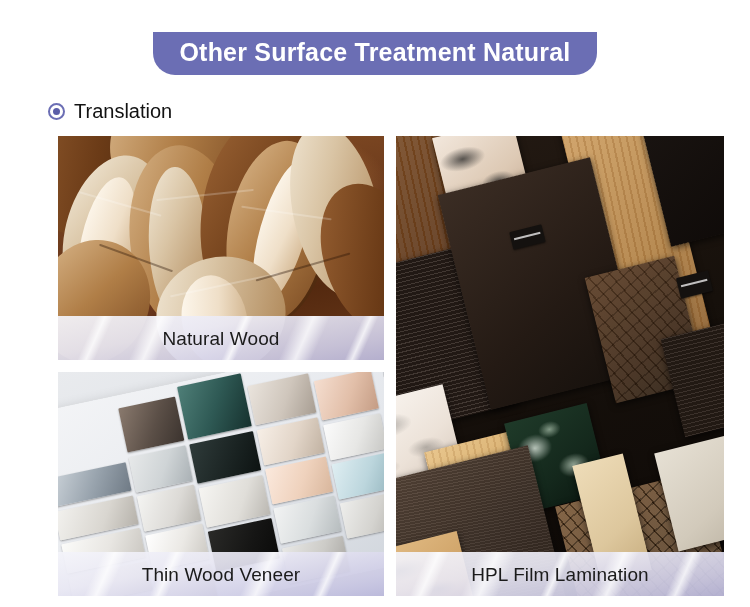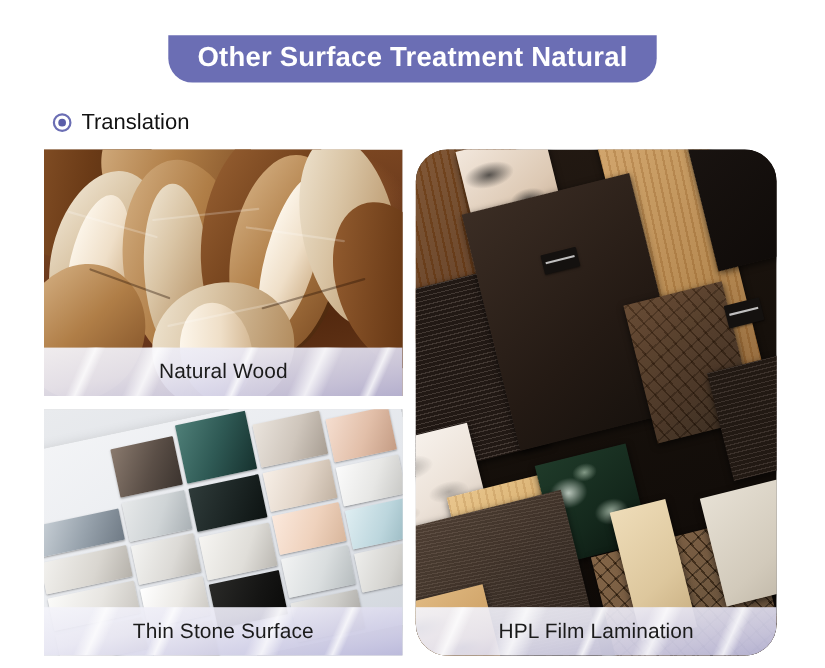--- a/index.html
+++ b/index.html
@@ -42,26 +42,26 @@
   }
   .radio-icon i{
     display:block;width:7px;height:7px;border-radius:50%;
     background:#5b5ea8;
   }
   .trans-label{
     font-size:20px;font-weight:normal;color:#121212;line-height:1;
   }
 
   
-  .grid{position:absolute;left:40px;top:136px;width:666px;height:460px;}
+  .grid{position:absolute;left:58px;top:136px;width:666px;height:460px;}
   .col-left{position:absolute;left:0;top:0;width:326px;}
   .col-right{position:absolute;left:338px;top:0;width:328px;}
 
   .card{position:relative;overflow:hidden;background:#ddd;}
-  .card.tall{height:460px;border-radius:29px;}
+  .card.tall{height:460px;}
   .card.short{height:224px;}
   .card.short.second{margin-top:12px;}
 
   .photo{position:absolute;inset:0;overflow:hidden;}
 
   
   .caption{
     position:absolute;left:0;right:0;bottom:0;height:44px;
     display:flex;align-items:center;justify-content:center;
     overflow:hidden;
@@ -244,21 +244,21 @@
           <div class="slab" style="left:81%;top:68%;width:16%;height:16%;background:linear-gradient(120deg,#eeeeec,#d4d3cf 55%,#aeaca7);"></div>
         </div>
       </div>
       <div class="caption">
         <div class="swoosh">
           <span style="left:10%;width:22px;"></span>
             <span style="left:30%;"></span>
           <span style="left:58%;width:28px;"></span>
             <span style="left:80%;width:14px;"></span>
         </div>
-        <span class="txt">Thin Stone Surface</span>
+        <span class="txt">Thin Wood Veneer</span>
       </div>
     </div>
   </div>
 
   <div class="col-right">
     <div class="card tall">
       <div class="photo">
         <div class="hpl"></div>
 
         <div class="panel" style="left:-6%;top:-4%;width:40%;height:46%;transform:rotate(-14deg);background:linear-gradient(150deg,#7a4a22,#5a3316 60%,#3c2010);">

